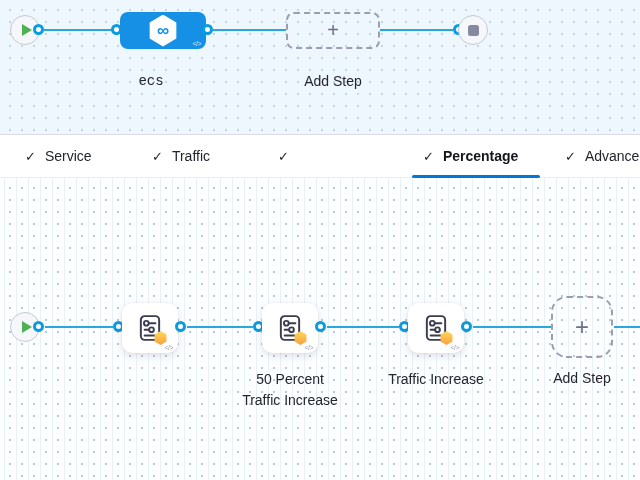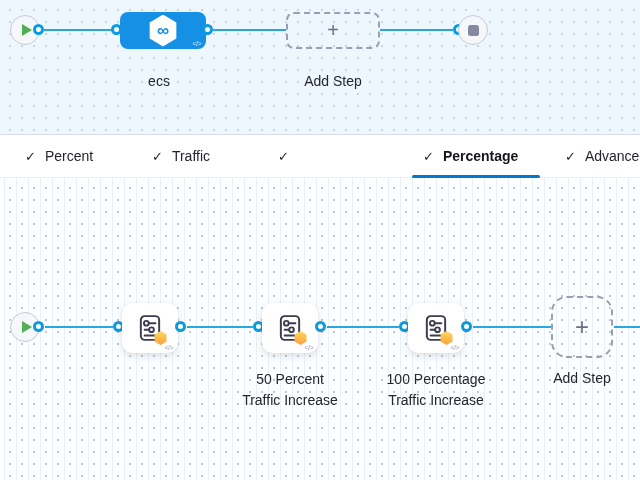--- a/index.html
+++ b/index.html
@@ -121,28 +121,28 @@
       <span>+</span>
     </div>
 
     <div class="edge" style="left:380px;top:29px;width:73px;"></div>
     <div class="conn" style="left:453px;top:24px;"></div>
 
     <div class="round-node" style="left:458px;top:15px;">
       <div class="stop-square"></div>
     </div>
 
-    <div class="graph-label" style="left:116px;top:71px;width:86px;">ecs</div>
+    <div class="graph-label" style="left:108px;top:71px;width:86px;font-family:Liberation Mono, monospace;">ecs</div>
     <div class="graph-label" style="left:283px;top:71px;width:100px;">Add Step</div>
   </div>
 
   <div class="tabbar">
     <div class="tab" style="left:25px;">
       <span class="check">✓</span>
-      <span>Percent</span>
+      <span>Service</span>
     </div>
     <div class="tab" style="left:152px;">
       <span class="check">✓</span>
       <span>Traffic</span>
     </div>
     <div class="tab" style="left:278px;">
       <span class="check">✓</span>
     </div>
     <div class="tab active" style="left:423px;">
       <span class="check">✓</span>
@@ -224,18 +224,17 @@
     <span>+</span>
   </div>
 
   <div class="edge" style="left:614px;top:326px;width:26px;"></div>
 
   <div class="graph-label" style="left:220px;top:369px;width:140px;">
     <div>50 Percent</div>
     <div>Traffic Increase</div>
   </div>
   <div class="graph-label" style="left:366px;top:369px;width:140px;">
-    <div>100 Percentage</div>
     <div>Traffic Increase</div>
   </div>
   <div class="graph-label" style="left:522px;top:368px;width:120px;">Add Step</div>
 
 </div>
 
 </body></html>

